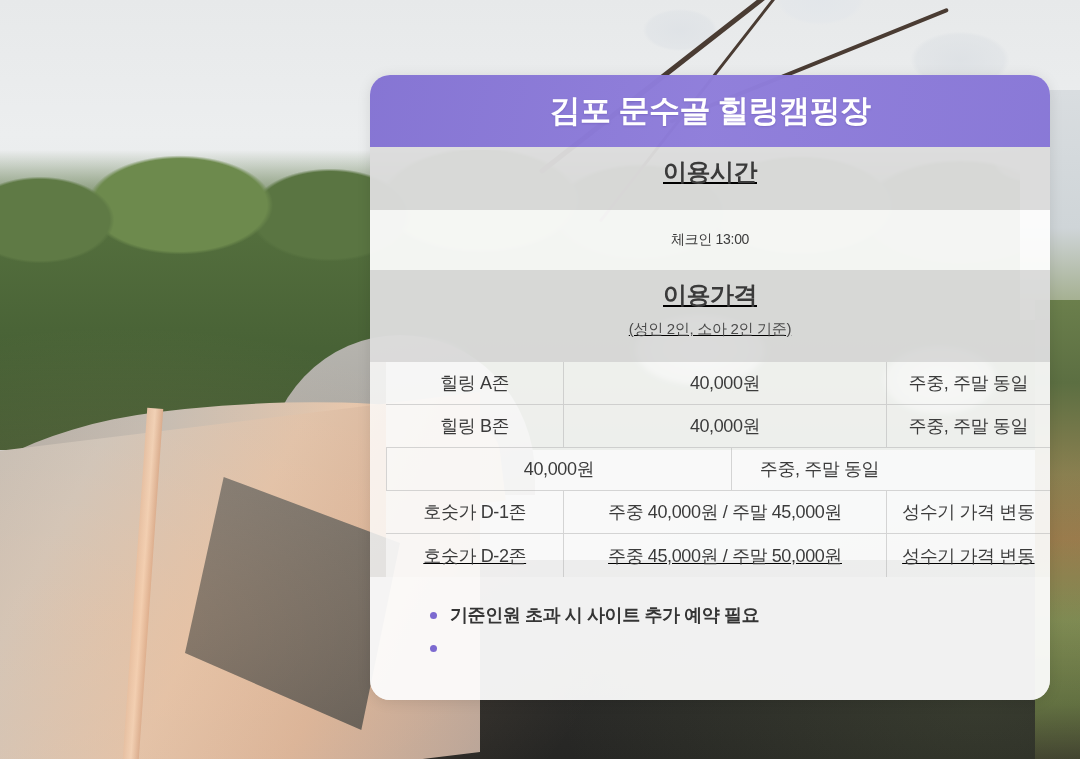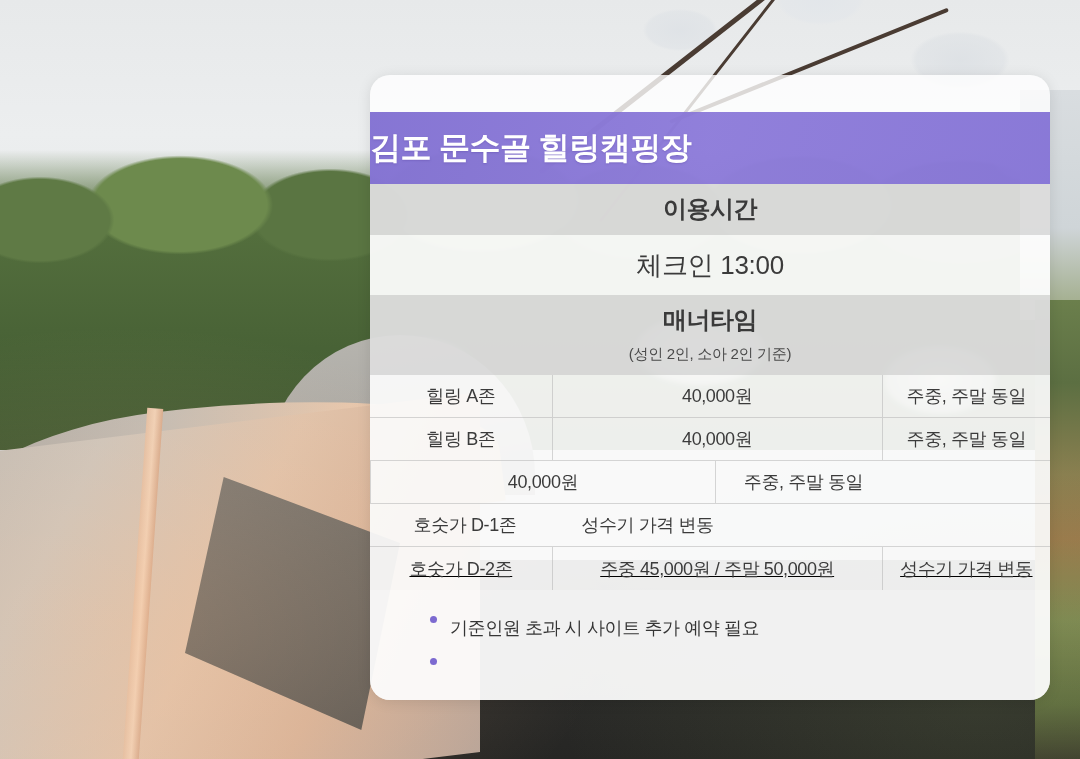--- a/index.html
+++ b/index.html
@@ -126,60 +126,60 @@
     overflow:hidden;
     background:rgba(255,255,255,.80);
     box-shadow:0 2px 14px rgba(0,0,0,.10);
     display:flex; flex-direction:column;
   }
 
   
   .card-title-bar{
     height:72px;
     background:linear-gradient(100deg,rgba(124,106,208,.92) 0%,rgba(133,114,215,.90) 50%,rgba(128,110,212,.92) 100%);
-    display:flex; align-items:center; justify-content:flex-start;
+    display:flex; align-items:center; justify-content:center;
     flex:0 0 auto;
-    margin-top:37px;
   }
   .card-title{
     color:#ffffff;
     font-size:31px;
     font-weight:bold;
     letter-spacing:-.5px;
     text-shadow:0 1px 2px rgba(90,70,160,.35);
   }
 
   
   .section-head{
     background:rgba(214,214,214,.82);
     text-align:center;
-    padding:10px 0 11px;
+    padding:10px 0 23px;
     flex:0 0 auto;
+    text-decoration:underline;
   }
   .section-head .sh-title{
     font-size:24px; font-weight:bold; color:#3a3a3a; letter-spacing:-.5px;
     line-height:1.25;
   }
   .section-head .sh-sub{
     font-size:15px; color:#4a4a4a; letter-spacing:-.3px; margin-top:10px;
   }
 
   
   .time-row{
     display:flex; height:60px; flex:0 0 auto;
     background:rgba(252,252,252,.72);
   }
   .time-cell{
     flex:1; display:flex; align-items:center; justify-content:center;
-    font-size:26px; color:#3b3b3b; letter-spacing:-.3px;
+    font-size:14px; color:#3b3b3b; letter-spacing:-.3px;
   }
   .time-cell + .time-cell{ border-left:1px solid rgba(170,170,170,.55); }
 
   
-  .price-table{ flex:0 0 auto; }
+  .price-table{ flex:0 0 auto;padding-left:16px; }
   .price-row{
     display:flex; height:43px;
     border-bottom:1px solid rgba(176,176,176,.5);
     background:rgba(250,250,250,.62);
   }
   .price-row:last-child{ border-bottom:none;text-decoration:underline; }
   .pc{
     display:flex; align-items:center; justify-content:center;
     font-size:18px; color:#3b3b3b; letter-spacing:-.4px;
     white-space:nowrap;
@@ -188,22 +188,23 @@
   .pc-price{ width:346px; border-left:1px solid rgba(176,176,176,.5); border-right:1px solid rgba(176,176,176,.5); }
   .pc-note{ width:175px;text-align:center; }
 
   
   .notice-area{
     flex:1 1 auto;
     background:rgba(252,252,252,.70);
     padding:26px 0 0 60px;
   }
   .notice-item{
-    display:flex; 
+    display:flex; align-items:center;
     margin-bottom:18px;
+    font-weight:bold;
   }
   .notice-bullet{
     width:7px; height:7px; border-radius:50%;
     background:#7c6ad0;
     margin-right:13px;
     flex:0 0 auto;
   }
   .notice-text{
     font-size:18px; color:#353535; letter-spacing:-.4px;
   }
@@ -240,41 +241,42 @@
   </div>
 
   <div class="section-head">
     <div class="sh-title">이용시간</div>
   </div>
   <div class="time-row">
     <div class="time-cell">체크인 13:00</div>
   </div>
 
   <div class="section-head">
-    <div class="sh-title">매너타임</div>
+    <div class="sh-title">이용가격</div>
     <div class="sh-sub">(성인 2인, 소아 2인 기준)</div>
   </div>
 
   <div class="price-table">
     <div class="price-row">
       <div class="pc pc-zone">힐링 A존</div>
       <div class="pc pc-price">40,000원</div>
       <div class="pc pc-note">주중, 주말 동일</div>
     </div>
     <div class="price-row">
       <div class="pc pc-zone">힐링 B존</div>
       <div class="pc pc-price">40,000원</div>
       <div class="pc pc-note">주중, 주말 동일</div>
     </div>
     <div class="price-row">
       <div class="pc pc-price">40,000원</div>
       <div class="pc pc-note">주중, 주말 동일</div>
     </div>
     <div class="price-row">
       <div class="pc pc-zone">호숫가 D-1존</div>
+      <div class="pc pc-price">주중 40,000원 / 주말 45,000원</div>
       <div class="pc pc-note">성수기 가격 변동</div>
     </div>
     <div class="price-row">
       <div class="pc pc-zone">호숫가 D-2존</div>
       <div class="pc pc-price">주중 45,000원 / 주말 50,000원</div>
       <div class="pc pc-note">성수기 가격 변동</div>
     </div>
   </div>
 
 

